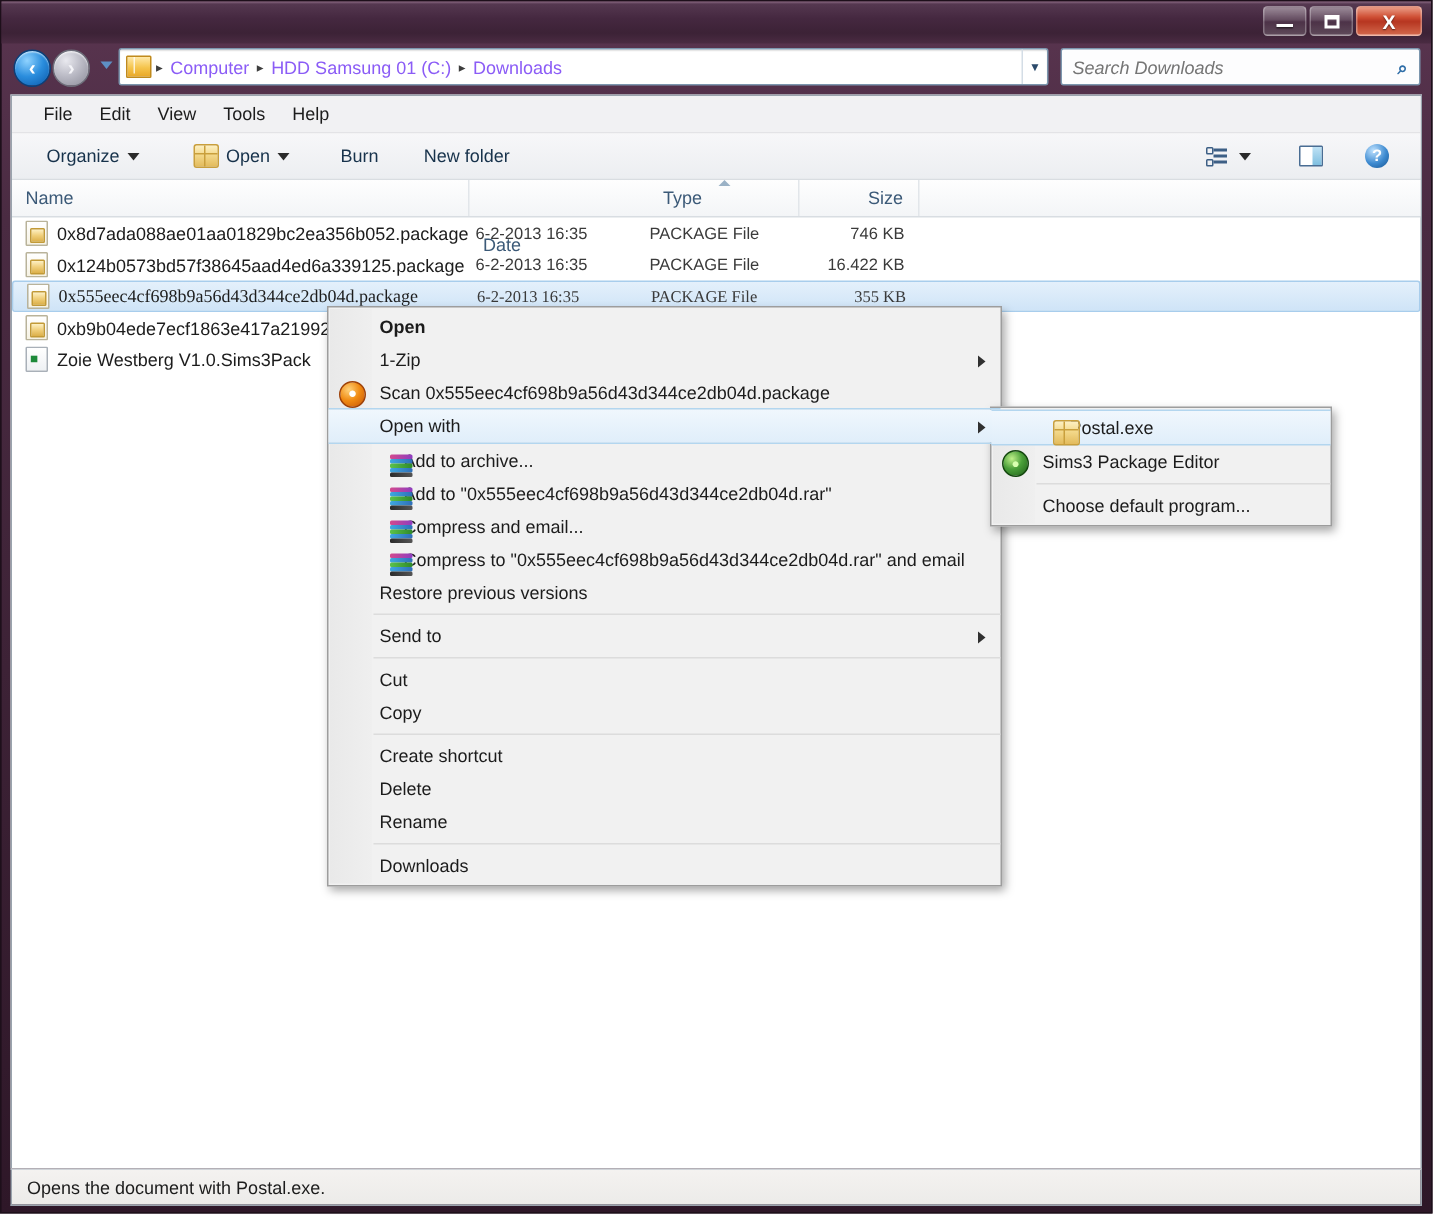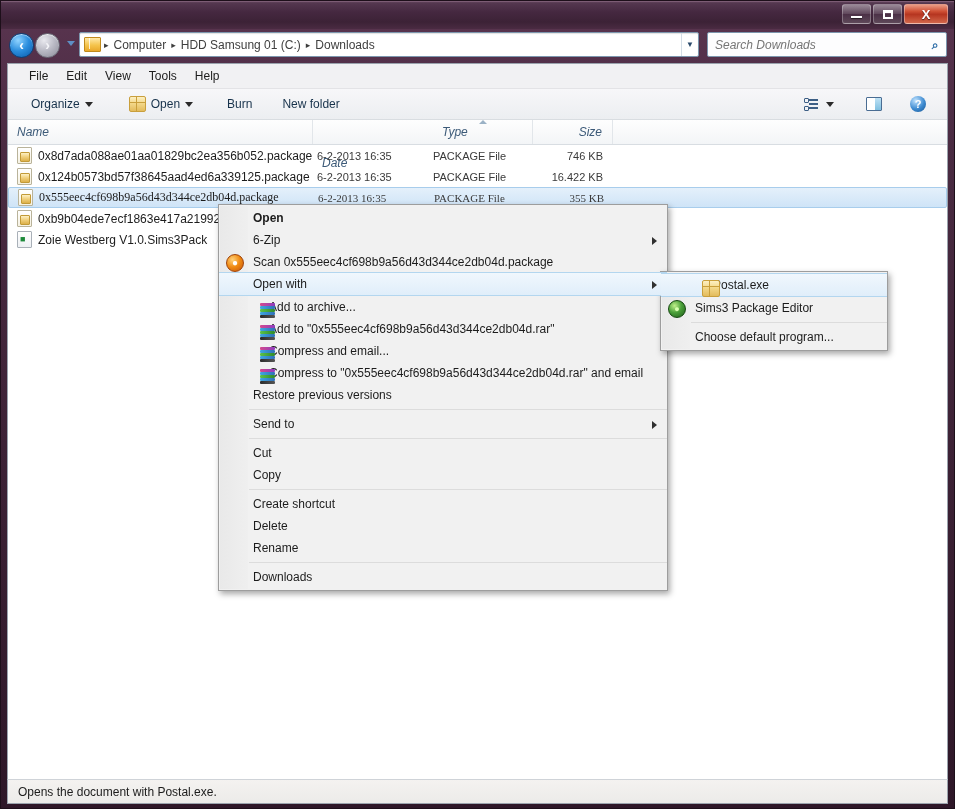--- a/index.html
+++ b/index.html
@@ -75,21 +75,21 @@
     display:flex;align-items:center;
     box-shadow:inset 0 1px 1px rgba(0,0,0,.12);
   }
   .addr-folder{
     width:15px;height:13px;margin-left:4px;border-radius:1px;
     background:linear-gradient(180deg,#ffe9a8 0%,#f5c44c 55%,#e9a82a 100%);
     border:1px solid #c08a1c;
     position:relative;flex:none;
   }
   .addr-folder:after{content:"";position:absolute;left:4px;top:0;width:1px;height:11px;background:rgba(255,255,255,.75);}
-  .crumb{font-size:12px;color:#404040;padding:0 2px;cursor:default;white-space:nowrap;}
+  .crumb{font-size:12px;color:#8b5cf6;padding:0 2px;cursor:default;white-space:nowrap;}
   .crumb-sep{font-size:9px;color:#3d3d3d;padding:0 3px;}
   #addr-dropdown{
     margin-left:auto;width:16px;text-align:center;font-size:8px;color:#2b4a6b;
     border-left:1px solid #d4dde6;height:100%;display:flex;align-items:center;justify-content:center;
   }
   #refresh-btn{
     position:absolute;left:700px;top:4px;width:22px;height:23px;
     display:flex;align-items:center;justify-content:center;
     font-size:14px;color:#4a7fb5;
   }
@@ -133,21 +133,21 @@
   .preview-icon{width:16px;height:14px;border:1px solid #4a6d93;box-sizing:border-box;background:#fff;position:relative;border-radius:1px;}
   .preview-icon:after{content:"";position:absolute;right:0;top:0;width:6px;height:100%;background:linear-gradient(180deg,#bfe2f5 0%,#7fbfe0 100%);}
   .help-icon{
     width:16px;height:16px;border-radius:50%;
     background:radial-gradient(circle at 35% 28%,#bfe2ff 0%,#3d8ad0 55%,#15528f 100%);
     color:#fff;font-size:11px;font-weight:bold;display:flex;align-items:center;justify-content:center;
     line-height:1;
   }
 
   
-  #colhead{height:24px;background:linear-gradient(180deg,#fefefe 0%,#f3f5f7 100%);border-bottom:1px solid #d8dde2;display:flex;position:relative;font-style:italic;}
+  #colhead{height:24px;background:linear-gradient(180deg,#fefefe 0%,#f3f5f7 100%);border-bottom:1px solid #d8dde2;display:flex;position:relative;}
   .col{
     font-size:12px;color:#3c5a78;display:flex;align-items:center;box-sizing:border-box;
     border-right:1px solid #e2e6ea;padding-left:9px;cursor:default;position:relative;
   }
   .col.c-name{width:305px;}
   .col.c-date{width:120px;margin-top:43px;}
   .col.c-type{width:100px;}
   .col.c-size{width:80px;justify-content:flex-end;padding-right:10px;padding-left:0;}
   .col.c-rest{flex:1;border-right:0;}
   .sort-arrow{
@@ -439,21 +439,21 @@
     </div>
   </div>
 
   <div id="ctxmenu">
 
     <div class="mi bold">
       <span>Open</span>
     </div>
 
     <div class="mi">
-      <span>6-Zip</span>
+      <span>1-Zip</span>
       <span class="mi-arrow"></span>
     </div>
 
     <div class="mi">
       <span class="mi-ico ico-scan">●</span>
       <span>Scan 0x555eec4cf698b9a56d43d344ce2db04d.package</span>
     </div>
 
     <div class="mi hl">
       <span>Open with</span>

